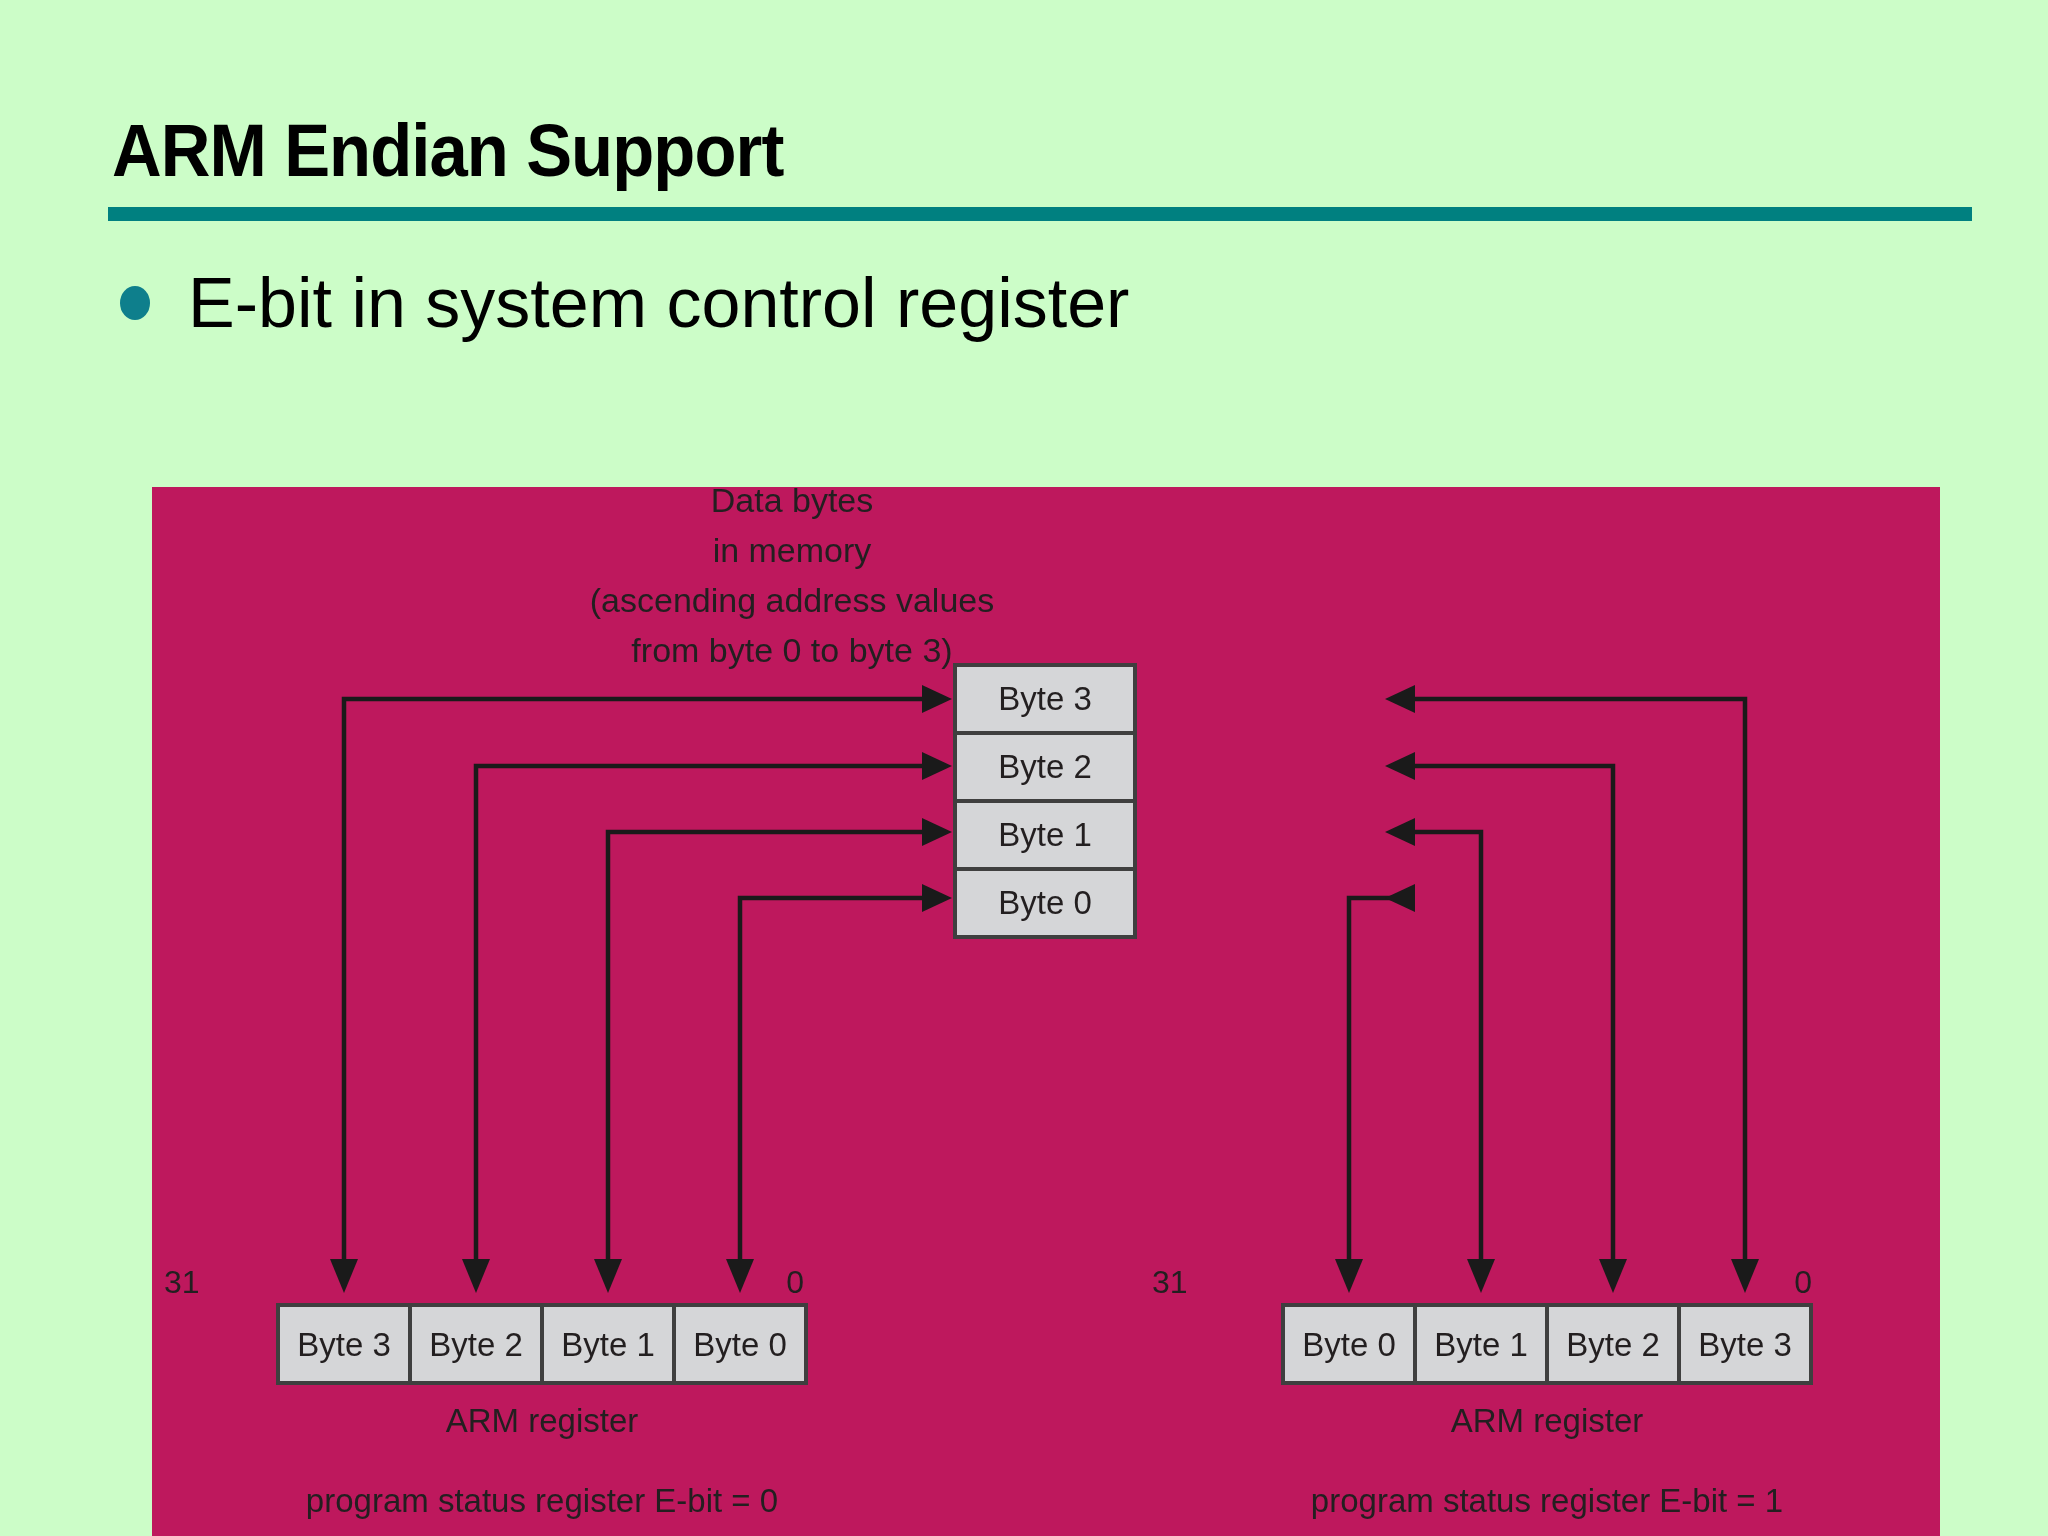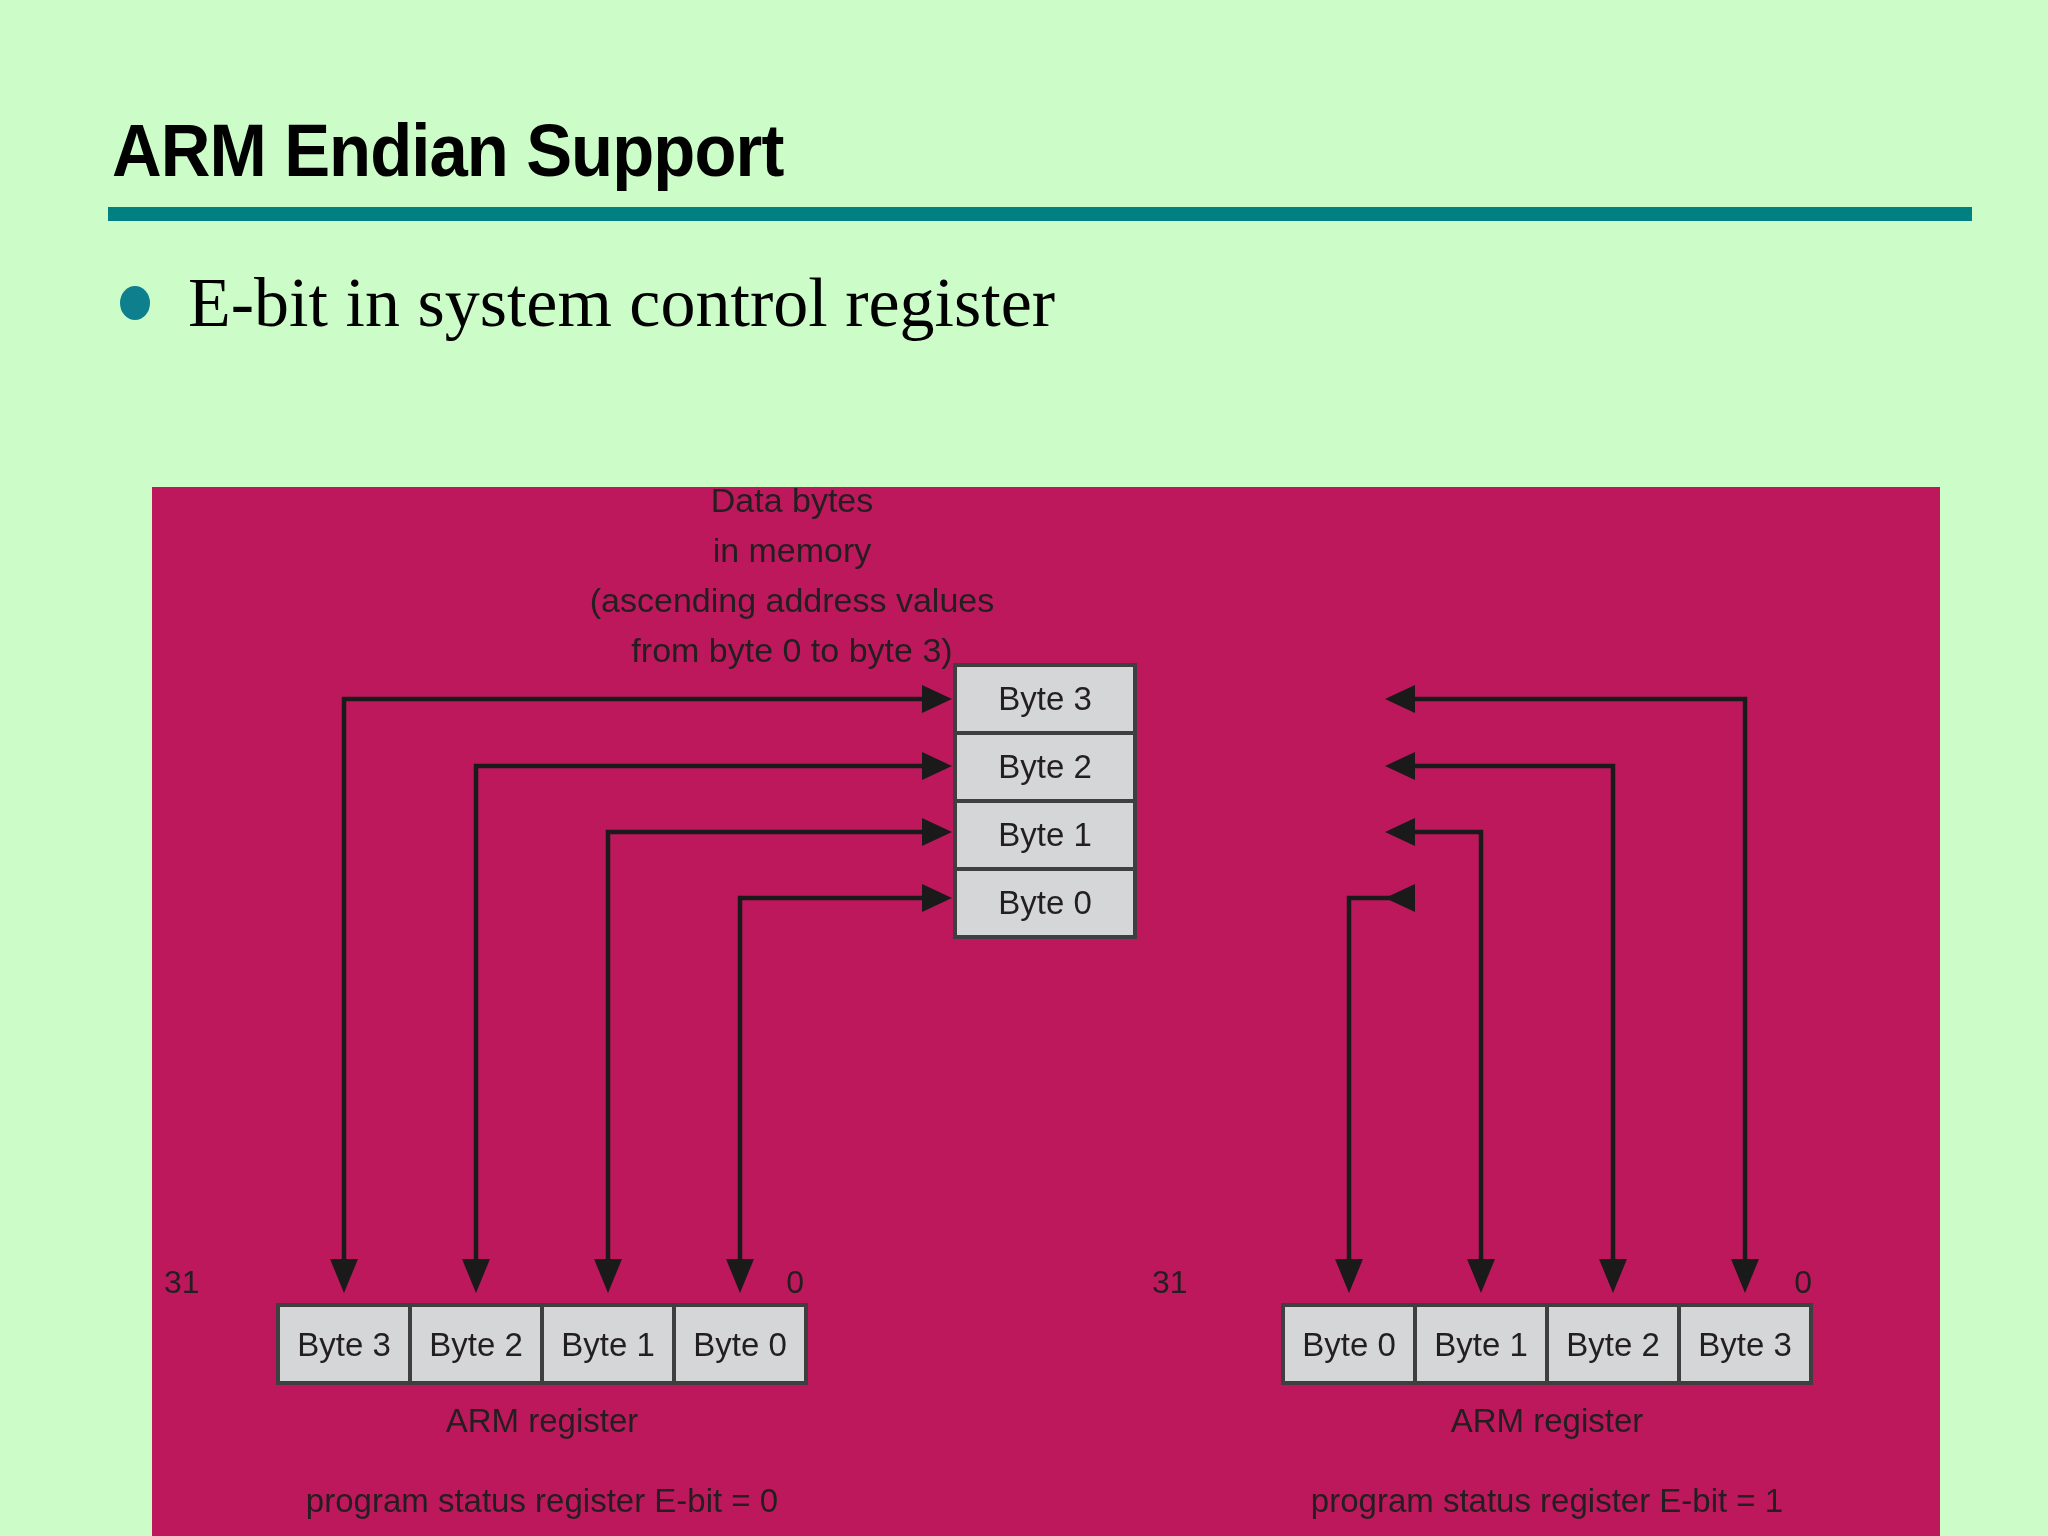--- a/index.html
+++ b/index.html
@@ -51,21 +51,21 @@
     border-radius: 50%;
     background: #0e7f8c;
     flex: 0 0 auto;
     margin-right: 38px;
   }
   .bullet-text {
     font-size: 70px;
     color: #000000;
     white-space: nowrap;
     line-height: 1;
-    font-family: Liberation Serif, serif;
+    font-family: Liberation Sans, sans-serif;
   }
   #bullet-0 { top: 268px; }
   #bullet-1 { top: 384px; }
 
   
   #figure {
     position: absolute;
     left: 152px;
     top: 487px;
     width: 1788px;

